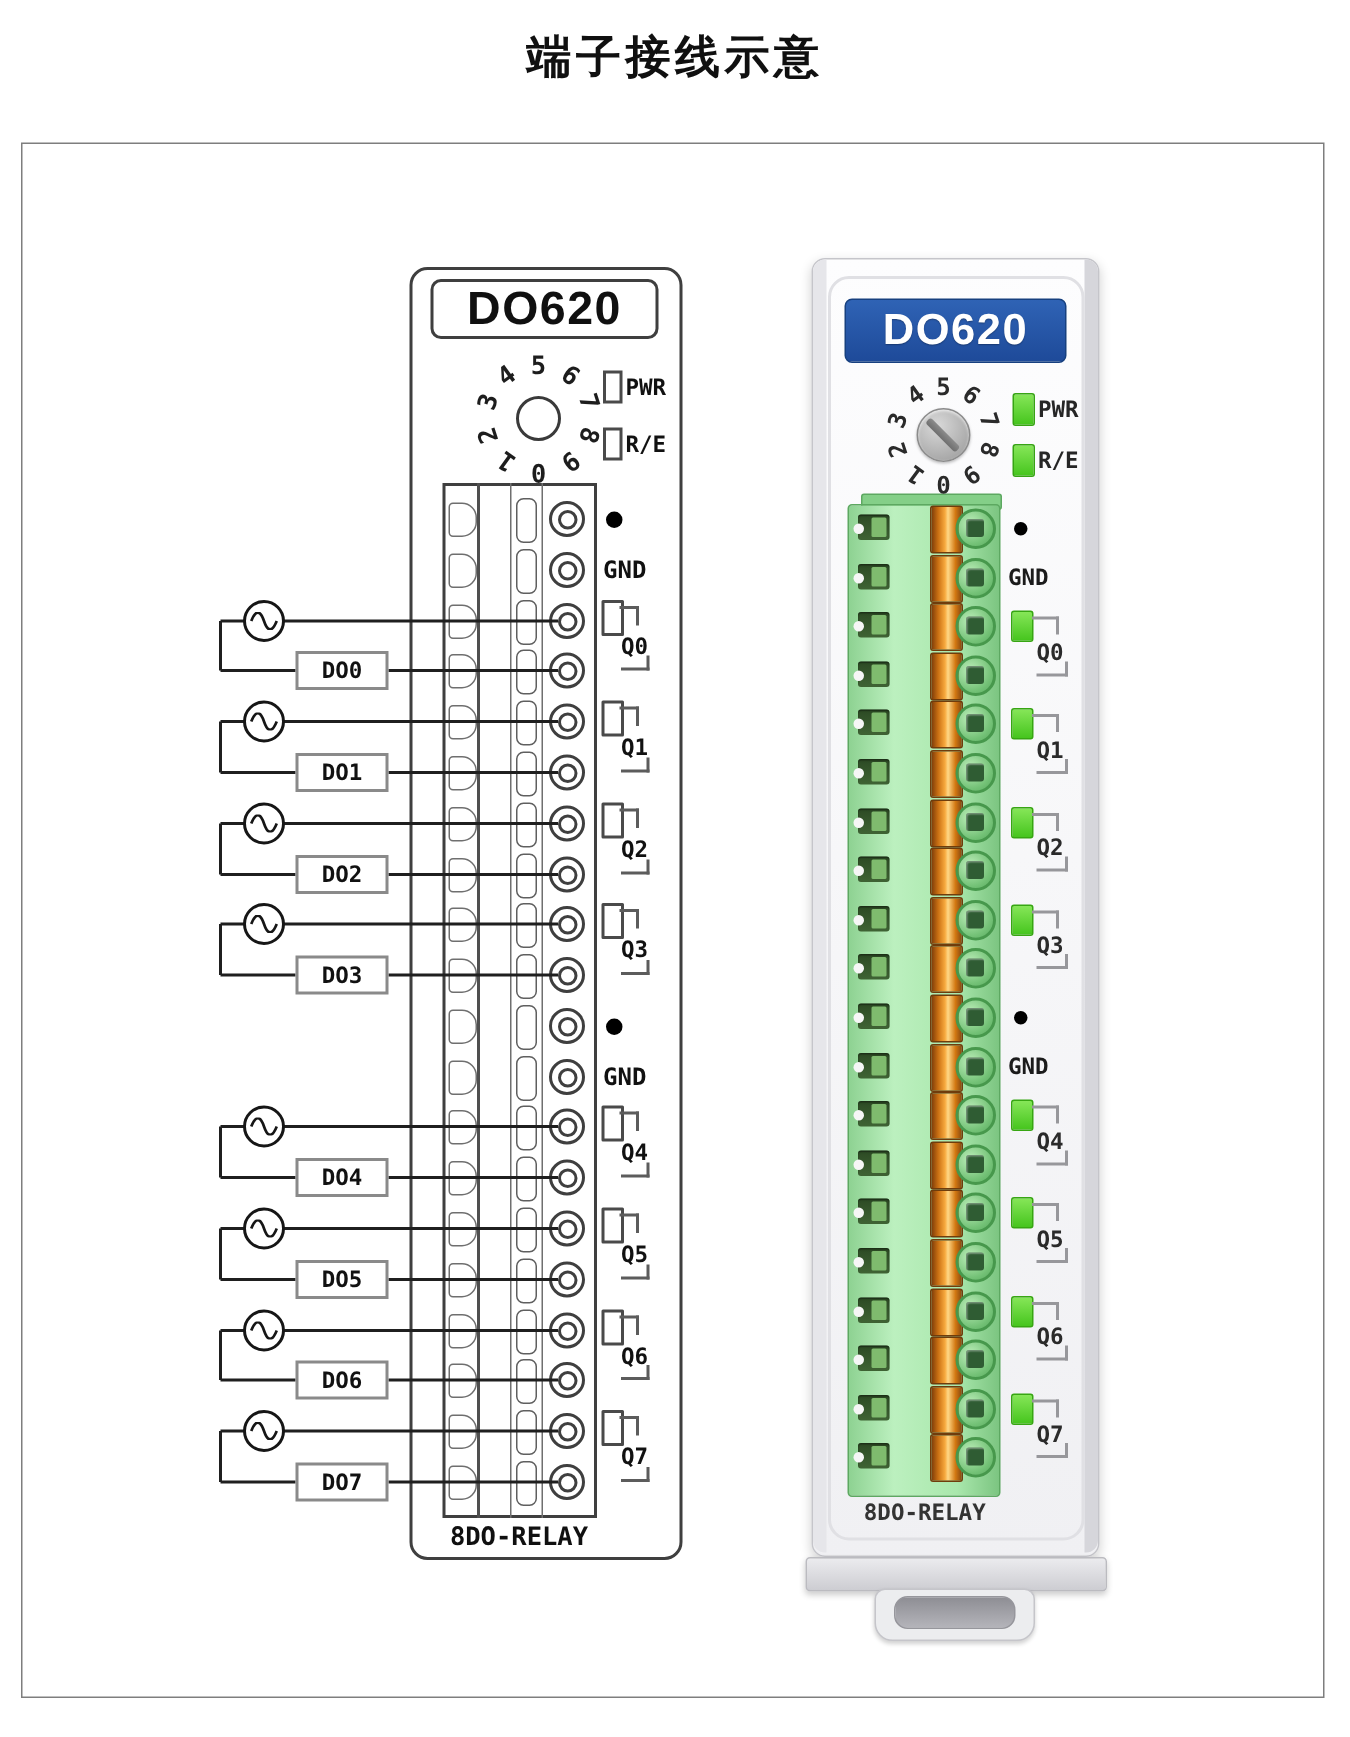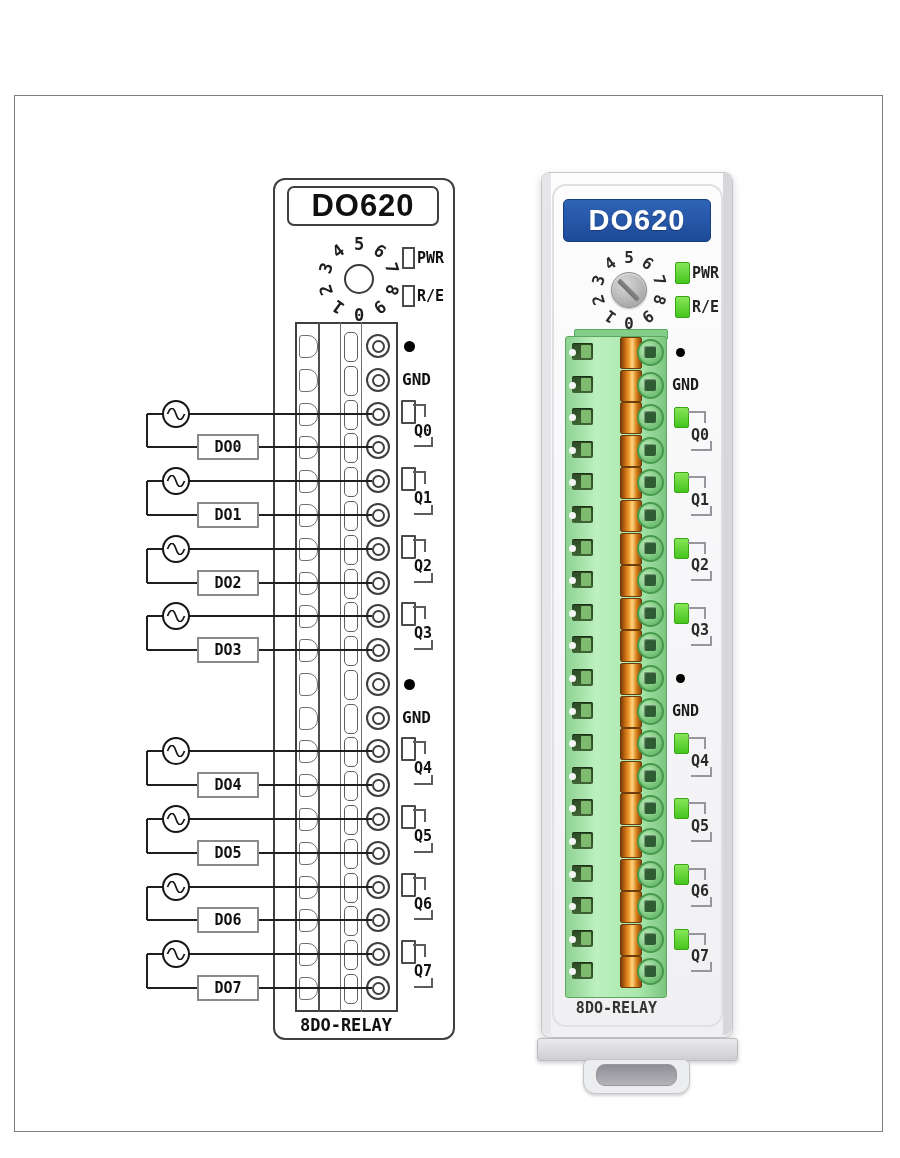--- a/index.html
+++ b/index.html
@@ -61,20 +61,21 @@
            box-shadow:0 2px 4px rgba(0,0,0,.2);}
   .rm-clip{position:absolute;left:583px;top:1059px;width:105px;height:33px;background:#ecedef;
            border:1px solid #c5c5ca;border-radius:7px 7px 12px 12px;box-shadow:0 2px 3px rgba(0,0,0,.18);}
   .rm-clip-slot{position:absolute;left:596px;top:1064px;width:79px;height:20px;
                 background:linear-gradient(180deg,#8e8e94,#b4b4ba);border:1px solid #96969c;border-radius:9px;}
 </style>
 </head>
 <body>
 
 <div class="page" id="app">
+  <div class="title">端子接线示意</div>
   <div class="frame"></div>
 
   <div class="lm-body"></div>
   <div class="lm-title">DO620</div>
   <div class="lm-knob"></div>
   <div class="lm-led lm-led-pwr"></div>
   <div class="lm-led-label lm-pwr-label mono">PWR</div>
   <div class="lm-led lm-led-re"></div>
   <div class="lm-led-label lm-re-label mono">R/E</div>
   <div class="lm-block"></div>

